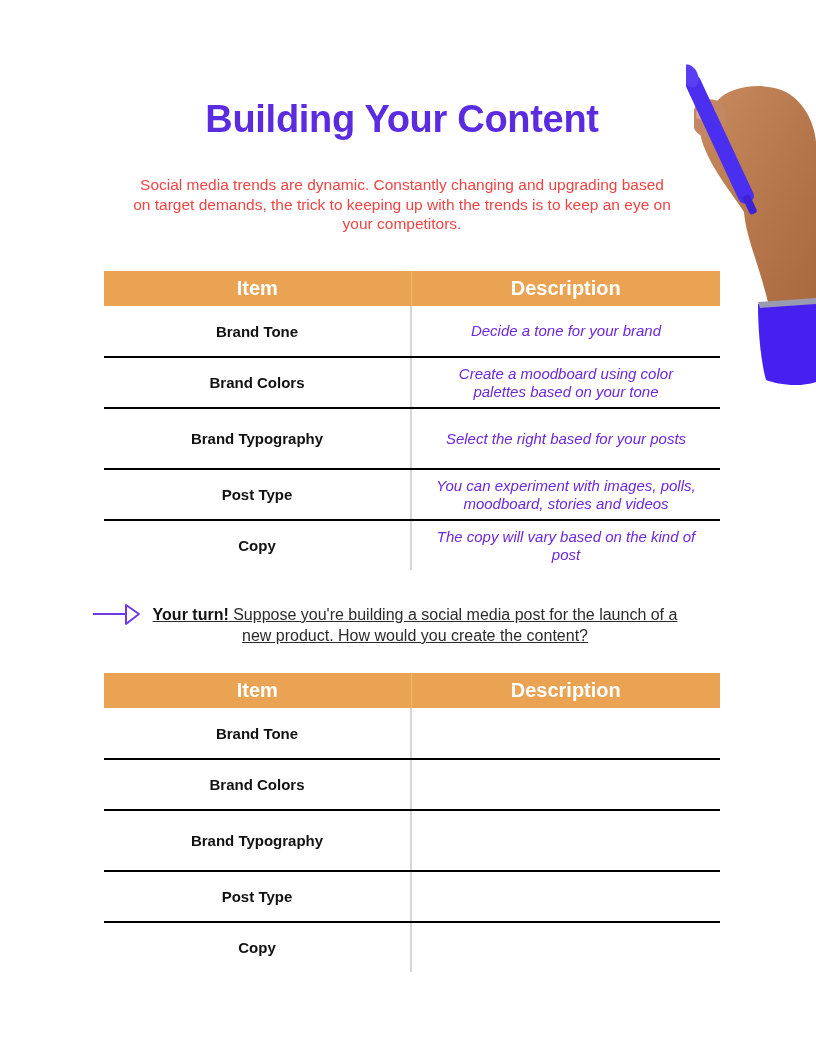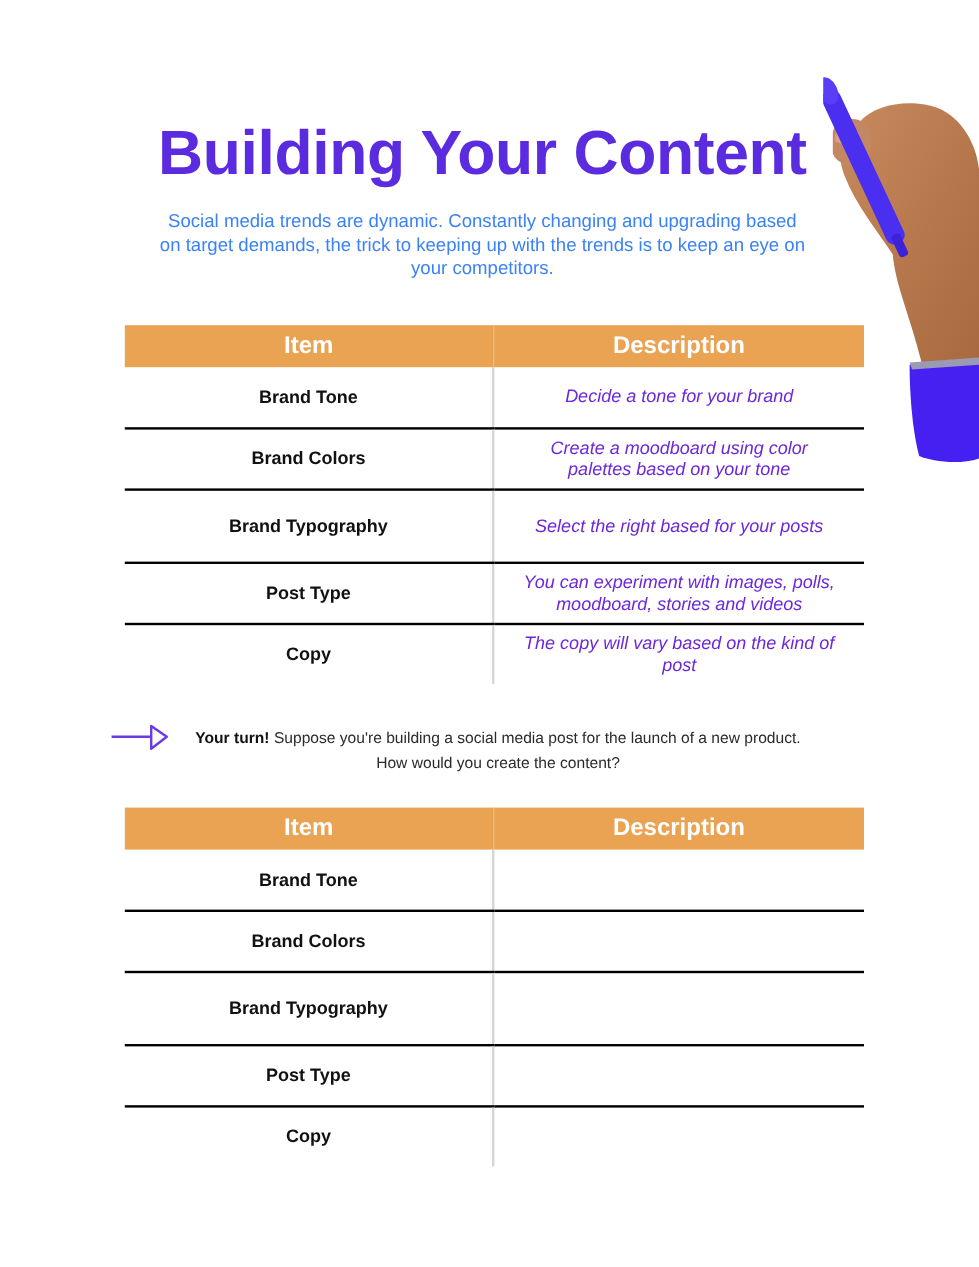--- a/index.html
+++ b/index.html
@@ -1,26 +1,26 @@
 <!DOCTYPE html>
 <html><head>
   <meta charset="utf-8">
   <style>
     * { box-sizing: border-box; margin: 0; padding: 0; }
     html, body { width: 816px; height: 1056px; background: #ffffff; overflow: hidden; }
     body { position: relative; font-family: "Liberation Sans", "DejaVu Sans", sans-serif; color: #1a1a1a; }
 
     .title {
       position: absolute; left: 0; top: 98px; width: 804px;
-      text-align: center; font-size: 52px; font-weight: bold;
+      text-align: center; font-size: 38px; font-weight: bold;
       color: #5b2be0; letter-spacing: -0.3px;
     }
     .intro {
       position: absolute; left: 130px; top: 175px; width: 544px;
-      text-align: center; font-size: 15.5px; line-height: 19.5px; color: #3b82f6;
+      text-align: center; font-size: 15.5px; line-height: 19.5px; color: #ef4444;
     }
 
     .hand { position: absolute; left: 686px; top: 62px; width: 130px; height: 325px; }
 
     table.grid {
       position: absolute; left: 104px; width: 616px;
       border-collapse: collapse; table-layout: fixed;
     }
     table.grid th {
       background: #e9a352; color: #ffffff; font-size: 20px; font-weight: bold;
@@ -33,21 +33,21 @@
     }
     table.grid tr:last-child td { border-bottom: none; }
     table.grid td.c1 { width: 307px; border-right: 2px solid #d6d6d6; font-weight: bold; font-size: 15px; color: #111; }
     table.grid td.c2 { font-style: italic; font-size: 15px; line-height: 18px; color: #6d28d9; }
 
     #table1 { top: 271px; }
     #table2 { top: 673px; }
 
     .prompt {
       position: absolute; left: 150px; top: 604px; width: 530px;
-      font-size: 13px; line-height: 21px; color: #2b2b2b; text-align: center;
+      font-size: 16px; line-height: 21px; color: #2b2b2b; text-align: center; text-decoration: underline;
     }
     .prompt b { color: #111; }
     .arrow { position: absolute; left: 92px; top: 603px; width: 50px; height: 24px; }
   </style>
 </head>
 <body>
 
 <h1 class="title">Building Your Content</h1>
 
 <p class="intro">Social media trends are dynamic. Constantly changing and upgrading based on target demands, the trick to keeping up with the trends is to keep an eye on your competitors.</p>

